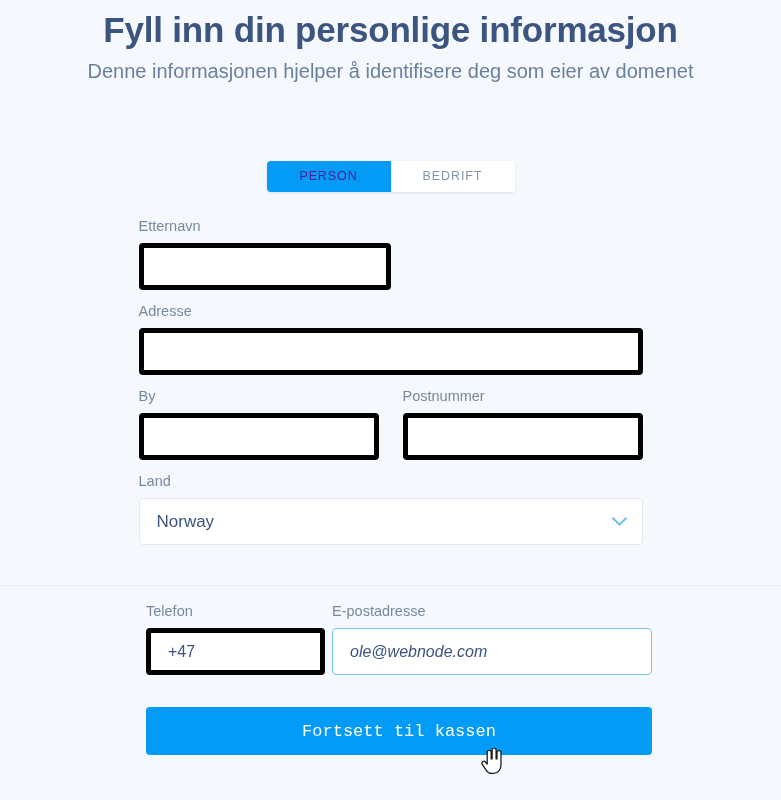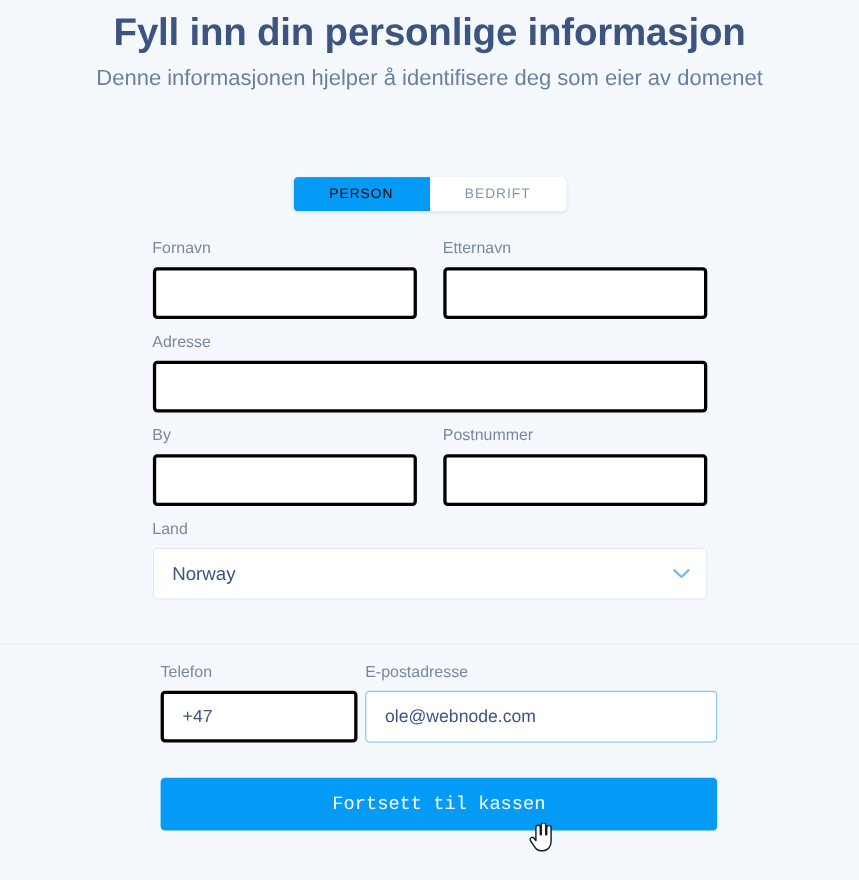--- a/index.html
+++ b/index.html
@@ -62,21 +62,21 @@
     text-align: center;
     font-size: 12.5px;
     letter-spacing: 0.9px;
     font-weight: normal;
     cursor: pointer;
     user-select: none;
     box-sizing: border-box;
   }
   .toggle-btn.active {
     background: #039bf5;
-    color: #000000;
+    color: #4c1d95;
   }
   .toggle-btn.inactive {
     background: #ffffff;
     color: #8195ad;
   }
 
   
   .form-main {
     width: 504px;
     margin: 0 auto;
@@ -98,31 +98,32 @@
     color: #78899f;
     line-height: 20px;
     padding-bottom: 7px;
     display: block;
   }
   .text-input {
     width: 100%;
     height: 47px;
     box-sizing: border-box;
     background: #ffffff;
-    border: 3px solid #000000;
+    border: 5px solid #000000;
     border-radius: 4px;
     font-size: 16px;
     color: #3c5480;
     padding: 0 17px;
     outline: none;
     font-family: "Liberation Sans", sans-serif;
   }
   .text-input::placeholder { color: #a9b6c8; }
   .text-input.focused {
     border: 1px solid #7cc5f0;
+    font-style: italic;
   }
 
   
   .select-wrap {
     position: relative;
     width: 100%;
     height: 47px;
   }
   .select-box {
     width: 100%;
@@ -211,24 +212,20 @@
   <div class="toggle-wrap">
     <div class="toggle">
       <div class="toggle-btn active">PERSON</div>
       <div class="toggle-btn inactive">BEDRIFT</div>
     </div>
   </div>
 
   <div class="form-main">
 
     <div class="row">
-      <div class="field half">
-        <label class="field-label">Fornavn</label>
-        <input class="text-input" type="text" value="" style="">
-      </div>
       <div class="field half">
         <label class="field-label">Etternavn</label>
         <input class="text-input" type="text" value="" style="">
       </div>
     </div>
 
     <div class="row">
       <div class="field full">
         <label class="field-label">Adresse</label>
         <input class="text-input" type="text" value="" style="">

